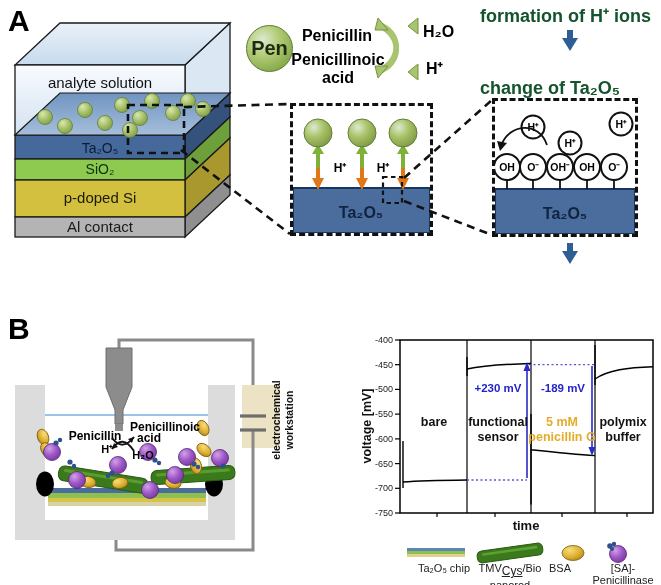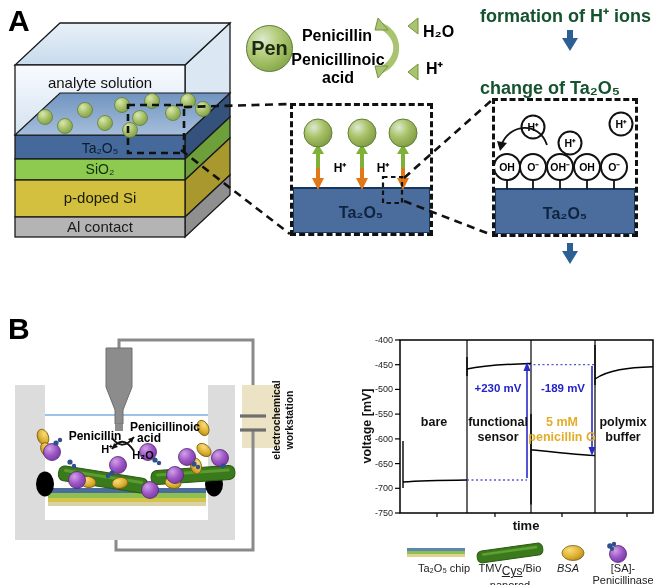--- a/index.html
+++ b/index.html
@@ -421,21 +421,21 @@
     <svg class="abs" style="left:162px;top:-2px;" width="26" height="18" viewBox="0 0 26 18">
       <defs>
         <radialGradient id="goldL" cx="0.35" cy="0.3" r="0.9">
           <stop offset="0" stop-color="#f7dd7a"></stop>
             <stop offset="0.55" stop-color="#ddae2e"></stop>
           <stop offset="1" stop-color="#9a7413"></stop>
         </radialGradient>
       </defs>
       <ellipse cx="13" cy="9" rx="11" ry="7.5" fill="url(#goldL)" stroke="#7a5c10" stroke-width="0.8"></ellipse>
     </svg>
-    <div class="abs legend-label" style="left:148px;top:16px;width:44px;font-style:italic;">BSA</div>
+    <div class="abs legend-label" style="left:140px;top:16px;width:44px;">BSA</div>
 
     <svg class="abs" style="left:204px;top:-6px;" width="28" height="24" viewBox="0 0 28 24">
       <defs>
         <radialGradient id="purpL" cx="0.35" cy="0.3" r="0.85">
           <stop offset="0" stop-color="#d2a0e8"></stop>
             <stop offset="0.5" stop-color="#9c55c4"></stop>
           <stop offset="1" stop-color="#6e3399"></stop>
         </radialGradient>
       </defs>
       <circle cx="16" cy="14" r="8.5" fill="url(#purpL)" stroke="#4f2570" stroke-width="0.8"></circle>

